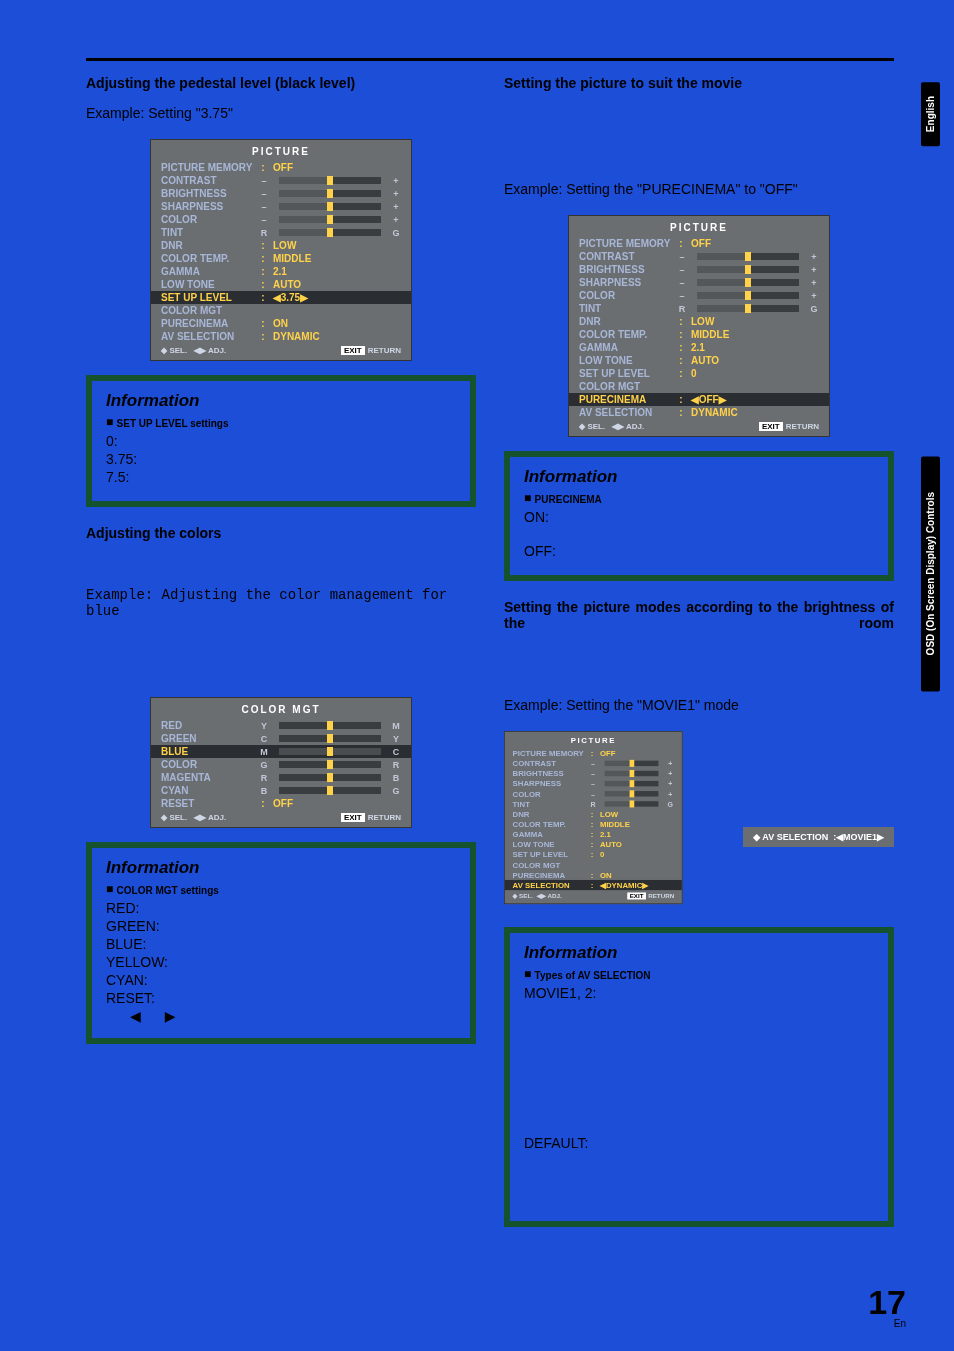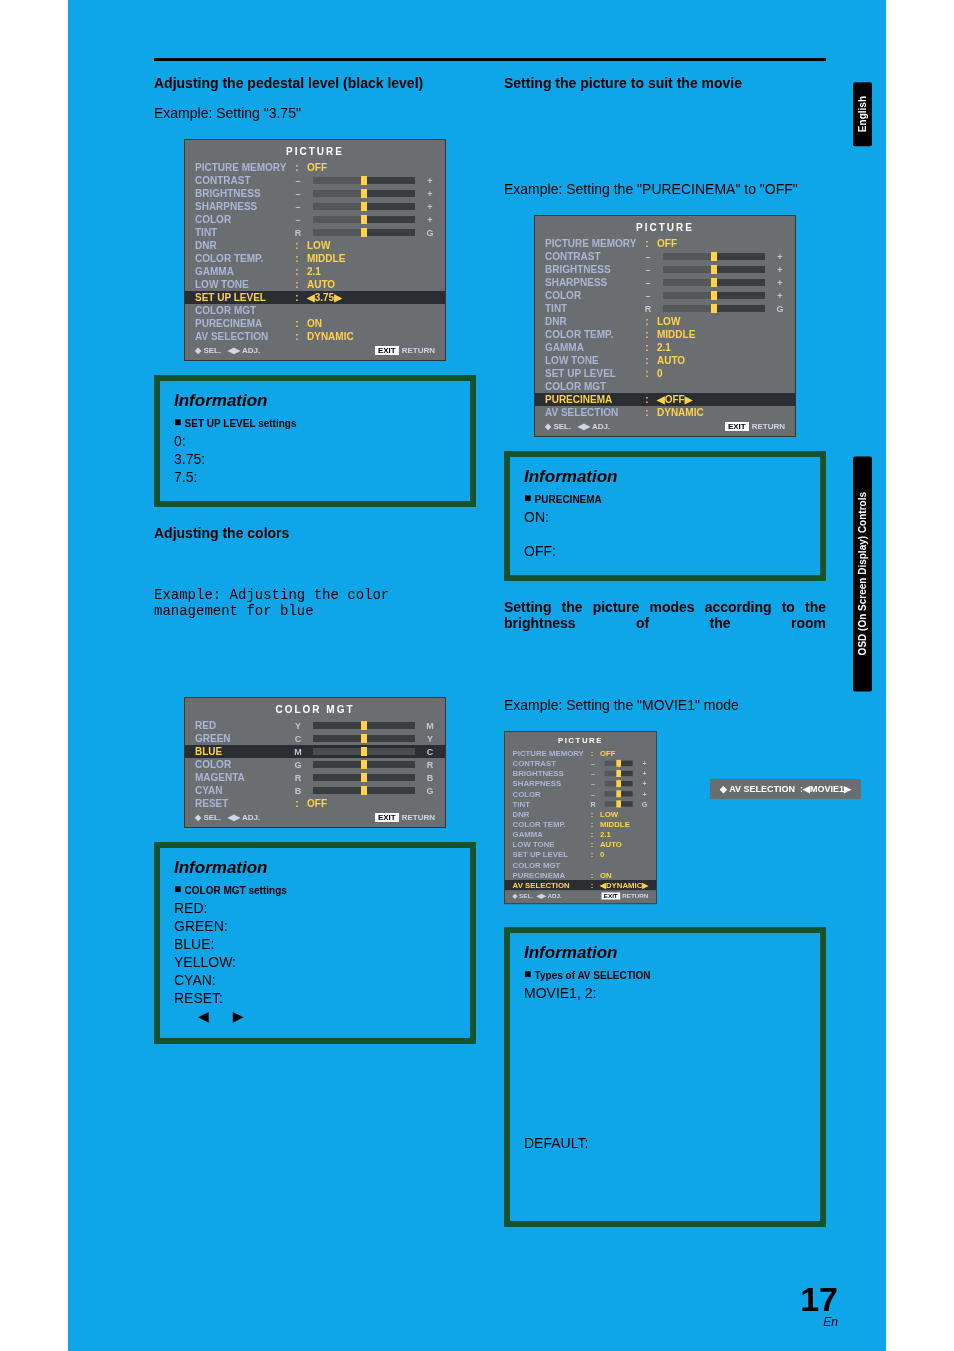--- a/index.html
+++ b/index.html
@@ -1,22 +1,22 @@
 <!DOCTYPE html>
 <html><head>
 <meta charset="utf-8">
 <style>
   * { box-sizing: border-box; margin: 0; padding: 0; }
   html, body { background: #fff; font-family: Arial, Helvetica, sans-serif; }
   .page {
-    width: 818px;
+    width: 954px;
     height: 1351px;
     margin: 0 auto;
     position: relative;
-    background: #0ea5e9;
+    background: #1d4ed8;
     padding: 58px 60px 30px 86px;
   }
   .rule-top { border-top: 3px solid #000; margin-bottom: 8px; }
   .columns { display: flex; gap: 28px; }
   .col { flex: 1; min-width: 0; }
   h3.section { font-size: 14px; font-weight: bold; margin: 6px 0 14px; }
   .example { font-size: 14px; margin: 6px 0 18px; }
   .stretch-heading { text-align: justify; text-align-last: justify; }
   .side-tabs { position: absolute; right: 14px; top: 82px; display: flex; flex-direction: column; gap: 310px; }
   .tab { background: #000; color: #fff; font-size: 10px; font-weight: bold; padding: 14px 4px; writing-mode: vertical-rl; transform: rotate(180deg); text-align: center; border-radius: 2px; }
@@ -36,33 +36,33 @@
     position: relative; margin: 0 4px;
   }
   .osd .slider::before { content: ""; position: absolute; left: 50%; top: -1px; width: 6px; height: 9px; background: #ffd24a; transform: translateX(-50%); }
   .osd .endcap { font-size: 9px; color: #c0c7d6; width: 10px; text-align: center; }
   .osd .footer { display: flex; justify-content: space-between; padding: 3px 10px 5px; font-size: 8px; color: #cfd6e5; }
   .osd .footer .exit { background: #fff; color: #000; padding: 0 3px; margin-right: 3px; font-weight: bold; }
   .osd-small { transform: scale(0.78); transform-origin: top left; }
   .osd-row-wrap { display: flex; align-items: flex-start; gap: 10px; }
   .av-popup {
     background: #6b6e70; color: #fff; font-size: 9px; font-weight: bold; padding: 5px 10px; white-space: nowrap;
-    margin-top: 48px;
+    margin-top: 96px;
   }
   .info-box {
     border: 6px solid #14532d; padding: 10px 14px 14px; margin: 4px 0 18px; font-size: 14px;
   }
   .info-box .hdr { font-family: Arial, Helvetica, sans-serif; font-weight: bold; font-style: italic; font-size: 17px; margin-bottom: 4px; }
   .info-box .sub { font-weight: bold; font-size: 10px; margin-bottom: 4px; }
   .info-box .sub::before { content: "■ "; font-size: 12px; vertical-align: 1px; }
   .info-box .line { margin: 2px 0; }
   .info-box .arrows { font-size: 14px; letter-spacing: 24px; padding-left: 24px; }
   .page-num { position: absolute; right: 48px; bottom: 22px; text-align: right; }
   .page-num .big { font-size: 34px; font-weight: bold; }
-  .page-num .en { font-size: 12px; display: block; margin-top: -4px; font-style: italic; }
+  .page-num .en { font-size: 10px; display: block; margin-top: -4px; }
   
   .osd.cm .slider { background: #3a3d40; }
   .osd.cm .slider::before { left: 50%; }
 </style>
 </head>
 <body>
 
 <div class="page">
   <div class="rule-top"></div>
 

